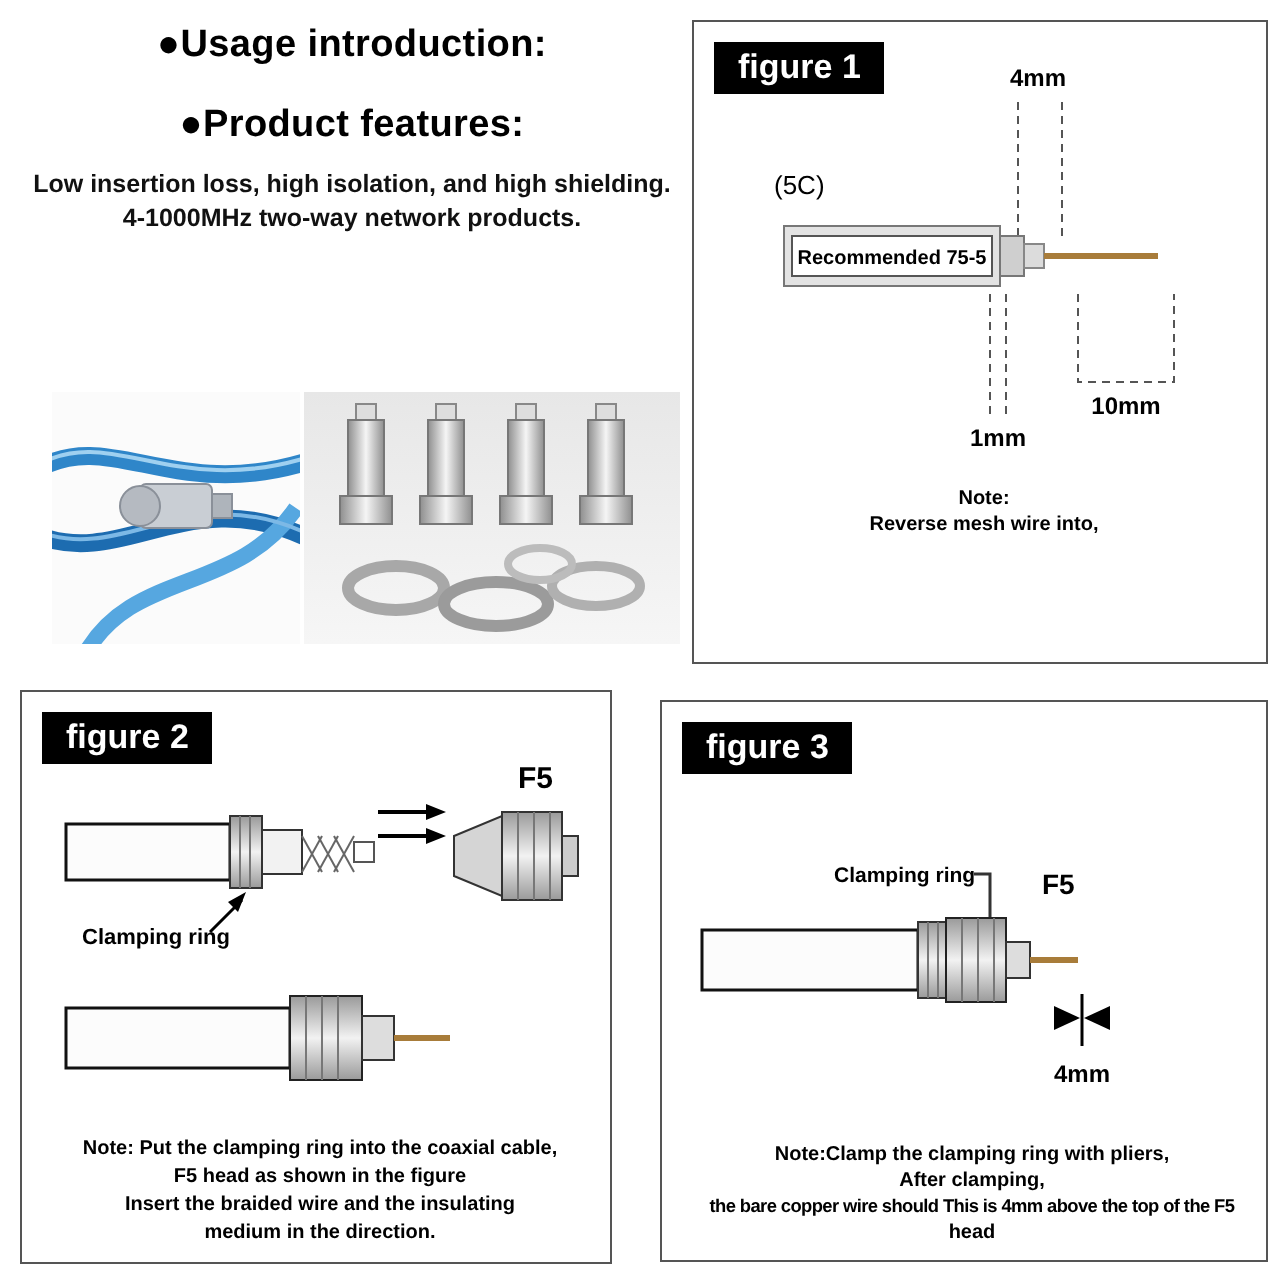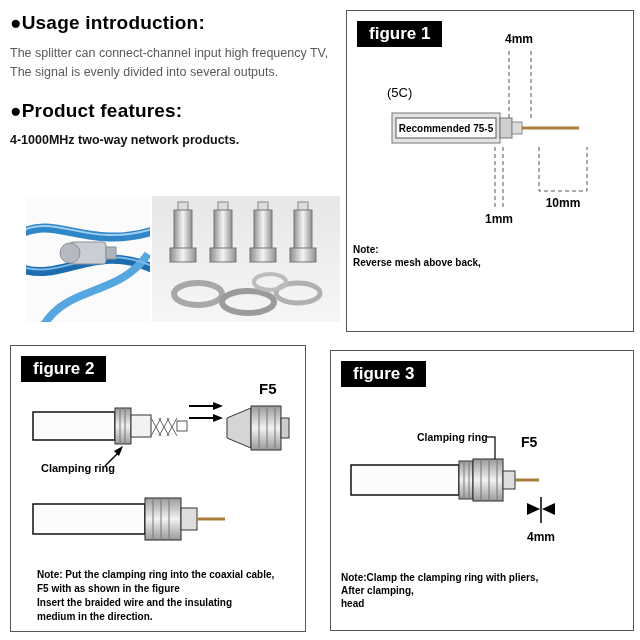--- a/index.html
+++ b/index.html
@@ -1,18 +1,18 @@
 <!DOCTYPE html>
 <html><head>
 <meta charset="utf-8">
 <style>
   * { margin:0; padding:0; box-sizing:border-box; }
   html,body { width:640px; height:640px; background:#fff; }
   body { font-family:"Liberation Sans", sans-serif; position:relative; overflow:hidden; color:#000; }
-  .page { position:absolute; inset:0; background:#fff; }
+  .page { position:absolute; inset:0; background:#fff;text-align:center; }
 
   
   .intro { position:absolute; left:10px; top:12px; width:332px; }
   .section-heading { font-size:19px; font-weight:bold; color:#000; letter-spacing:0.2px; }
   .usage-text { margin-top:10px; font-size:12.5px; color:#5a5a5a; line-height:19px; }
   .features-heading { margin-top:18px; }
   .feature-lines { margin-top:10px; font-size:12.5px; font-weight:bold; color:#111; line-height:17px; }
 
   
   .photo { position:absolute; overflow:hidden; }
@@ -25,38 +25,35 @@
   .fig2 { left:10px;  top:345px; width:296px; height:287px; }
   .fig3 { left:330px; top:350px; width:304px; height:281px; }
   .figlabel { position:absolute; left:10px; top:10px; background:#000; color:#fff;
               font-size:17px; font-weight:bold; padding:3px 12px; }
   .figsvg { position:absolute; left:0; top:0; }
   svg text { font-family:"Liberation Sans", sans-serif; }
 
   .note { position:absolute; font-weight:bold; color:#000; }
   .fig1 .note { left:6px;  top:232px; width:278px; font-size:10px; line-height:13px; }
   .fig1 .note .long { font-size:9.4px; letter-spacing:-0.3px; white-space:nowrap; }
-  .fig2 .note { left:10px; top:222px; width:278px; font-size:10px; line-height:14px;margin-left:16px; }
+  .fig2 .note { left:10px; top:222px; width:278px; font-size:10px; line-height:14px; }
   .fig3 .note { left:10px;  top:220px; width:290px; font-size:10px; line-height:13px; }
   .fig3 .note .long { font-size:9.2px; letter-spacing:-0.3px; white-space:nowrap; }
   .note div { white-space:nowrap; }
 </style>
 </head>
 <body>
 
 <div class="page">
 
   <div class="intro">
     <div class="section-heading">●Usage introduction:</div>
-    <div class="usage-text">
-      <div>The splitter can connect-channel input high frequency TV,</div>
-      <div>The signal is evenly divided into several outputs.</div>
-    </div>
     <div class="section-heading features-heading">●Product features:</div>
     <div class="feature-lines">
+      <div>Low insertion loss, high isolation, and high shielding.</div>
       <div>4-1000MHz two-way network products.</div>
     </div>
   </div>
 
   <div class="photo photo-cables">
     <svg width="124" height="126" viewBox="0 0 124 126">
       <path d="M-6 38 C 30 18, 62 56, 130 34" fill="none" stroke="#2f86c9" stroke-width="9"></path>
       <path d="M-6 72 C 36 88, 70 44, 130 74" fill="none" stroke="#1d6cb0" stroke-width="9"></path>
       <path d="M16 132 C 40 88, 92 102, 122 58" fill="none" stroke="#56a7e0" stroke-width="8"></path>
       <path d="M-6 36 C 30 16, 62 54, 130 32" fill="none" stroke="#9fd0f0" stroke-width="2"></path>
@@ -129,21 +126,21 @@
       <line x1="148" y1="136" x2="148" y2="198" stroke="#555" stroke-dasharray="4 3"></line>
       <line x1="156" y1="136" x2="156" y2="198" stroke="#555" stroke-dasharray="4 3"></line>
       <text x="152" y="212" font-size="12" font-weight="bold" text-anchor="middle">1mm</text>
 
       <path d="M192 136 V 180 H 240 V 136" fill="none" stroke="#555" stroke-dasharray="4 3"></path>
       <text x="216" y="196" font-size="12" font-weight="bold" text-anchor="middle">10mm</text>
     </svg>
     <div class="figlabel">figure 1</div>
     <div class="note">
       <div>Note:</div>
-      <div>Reverse mesh above back,</div>
+      <div>Reverse mesh wire into,</div>
     </div>
   </div>
 
   <div class="figbox fig2">
     <svg class="figsvg" width="296" height="220" viewBox="0 0 296 220">
       <defs>
         <linearGradient id="metalH2" x1="0" y1="0" x2="0" y2="1">
           <stop offset="0" stop-color="#9a9a9a"></stop>
             <stop offset="0.5" stop-color="#f2f2f2"></stop>
             <stop offset="1" stop-color="#9a9a9a"></stop>
@@ -196,21 +193,21 @@
         <line x1="142" y1="152" x2="142" y2="194" stroke="#777"></line>
         <line x1="150" y1="152" x2="150" y2="194" stroke="#777"></line>
         <line x1="158" y1="152" x2="158" y2="194" stroke="#777"></line>
         <rect x="170" y="162" width="16" height="22" fill="#ddd" stroke="#333"></rect>
         <line x1="186" y1="173" x2="214" y2="173" stroke="#a87c3a" stroke-width="3"></line>
       </g>
     </svg>
     <div class="figlabel">figure 2</div>
     <div class="note">
       <div>Note: Put the clamping ring into the coaxial cable,</div>
-      <div>F5 with as shown in the figure</div>
+      <div>F5 head as shown in the figure</div>
       <div>Insert the braided wire and the insulating</div>
       <div>medium in the direction.</div>
     </div>
   </div>
 
   <div class="figbox fig3">
     <svg class="figsvg" width="304" height="215" viewBox="0 0 304 215">
       <defs>
         <linearGradient id="metalH3" x1="0" y1="0" x2="0" y2="1">
           <stop offset="0" stop-color="#9a9a9a"></stop>
@@ -237,17 +234,18 @@
         <line x1="210" y1="146" x2="210" y2="172" stroke="#000" stroke-width="1.5"></line>
         <polygon points="196,152 196,164 209,158" fill="#000"></polygon>
         <polygon points="224,152 224,164 211,158" fill="#000"></polygon>
       </g>
       <text x="210" y="190" font-size="12" font-weight="bold" text-anchor="middle">4mm</text>
     </svg>
     <div class="figlabel">figure 3</div>
     <div class="note">
       <div>Note:Clamp the clamping ring with pliers,</div>
       <div>After clamping,</div>
+      <div class="long">the bare copper wire should This is 4mm above the top of the F5</div>
       <div>head</div>
     </div>
   </div>
 
 </div>
 
 </body></html>

